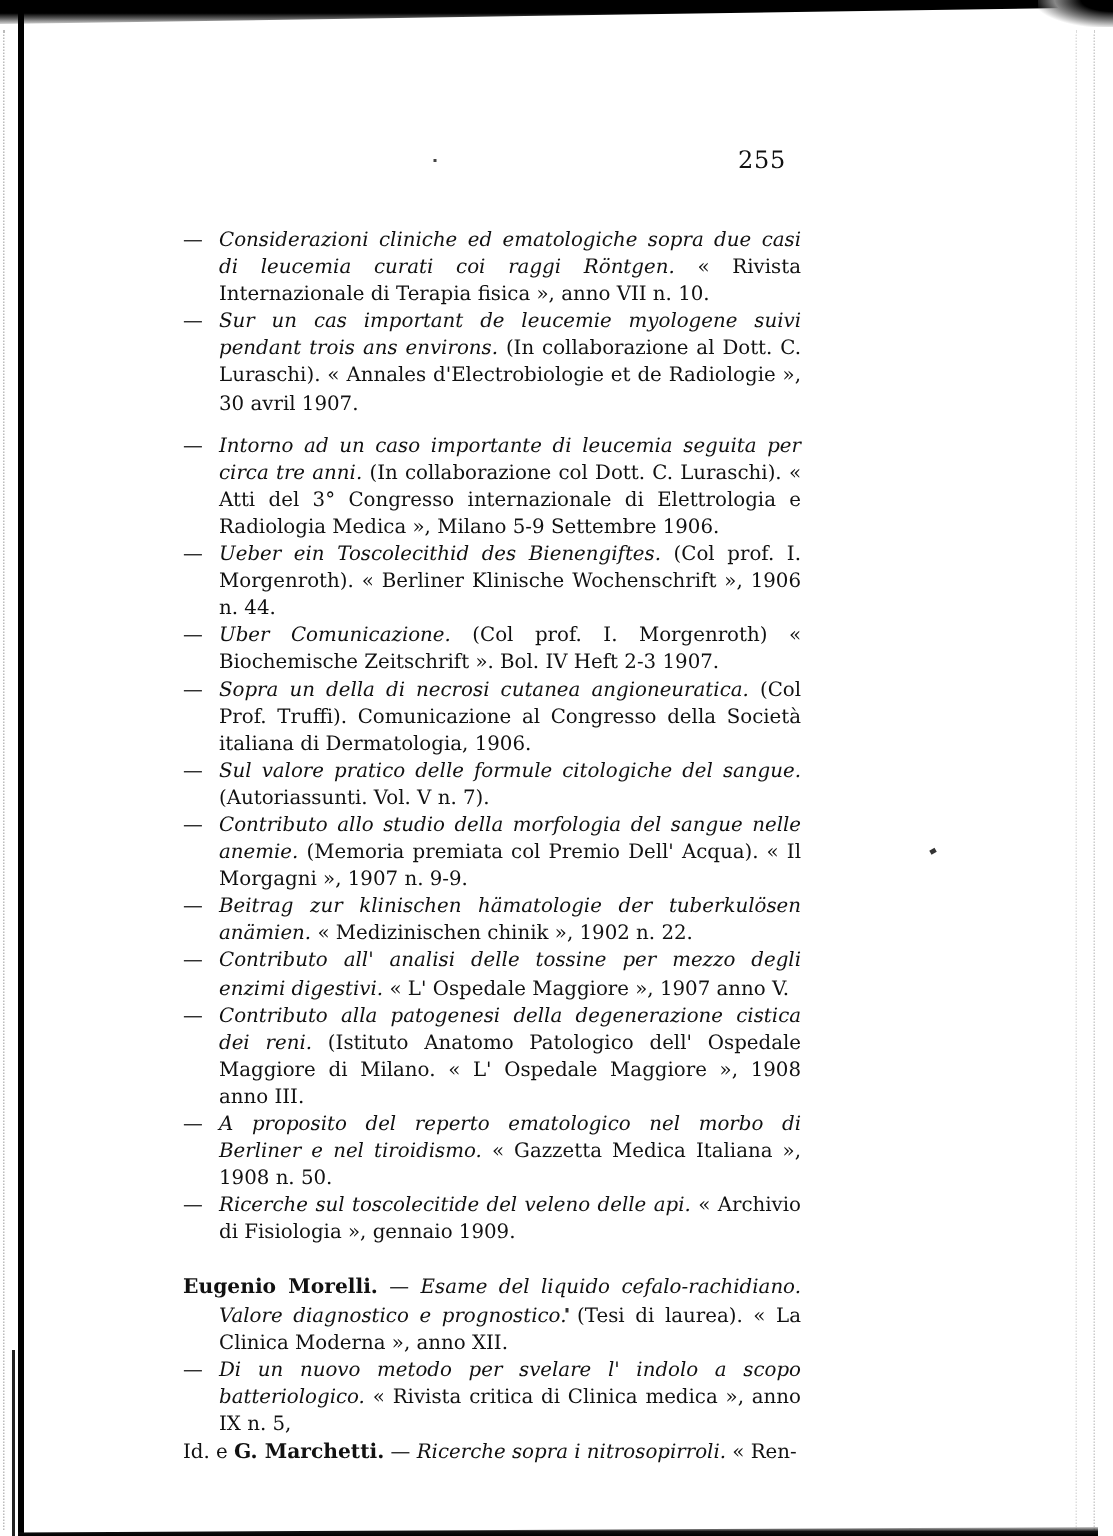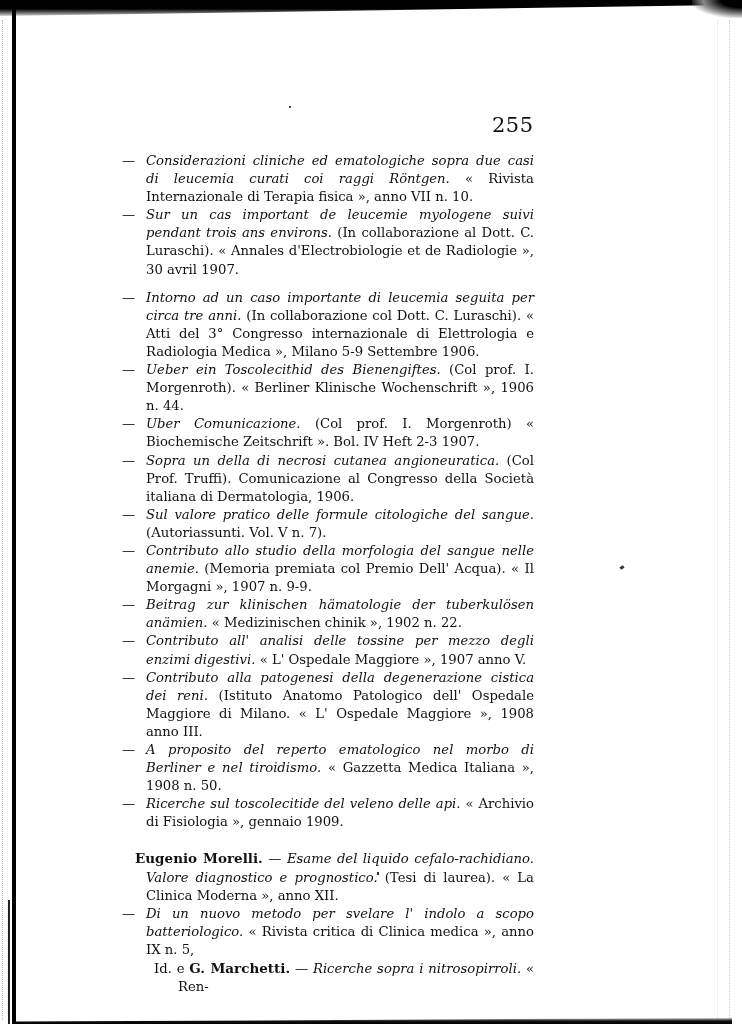--- a/index.html
+++ b/index.html
@@ -60,22 +60,22 @@
       border-left: 1px dotted #ccc;
     }
     .right-speckle2 {
       position: absolute;
       right: 22px; top: 20px;
       width: 2px; height: 1000px;
       border-left: 1px dotted #ddd;
     }
     .page-number {
       position: absolute;
-      left: 492px; top: 113px;
-      font-size: 21px;
+      left: 492px; top: 97px;
+      font-size: 16px;
       letter-spacing: 0.5px;
     }
     .content {
       position: absolute;
       left: 122px; top: 152px;
       width: 412px;
       font-size: 13.2px;
       line-height: 18.1px;
     }
     .entry {
@@ -99,32 +99,30 @@
       padding-left: 24px;
       text-indent: -24px;
       text-align: justify;
       text-align-last: left;
       margin-top: 18px;
     }
     .author-entry .author {
       font-weight: bold;
       font-family: "DejaVu Serif", serif;
       font-size: 13.5px;
-      margin-left: 13px;
     }
     .author-entry .title {
       font-style: italic;
     }
     .id-entry {
       position: relative;
       padding-left: 24px;
       text-indent: -24px;
       text-align: justify;
       text-align-last: left;
-      margin-left: 32px;
     }
     .id-entry .author {
       font-weight: bold;
       font-size: 13.5px;
     }
     .id-entry .title { font-style: italic; }
     .margin-tick {
       position: absolute;
       left: 620px; top: 566px;
       width: 4px; height: 3px;

